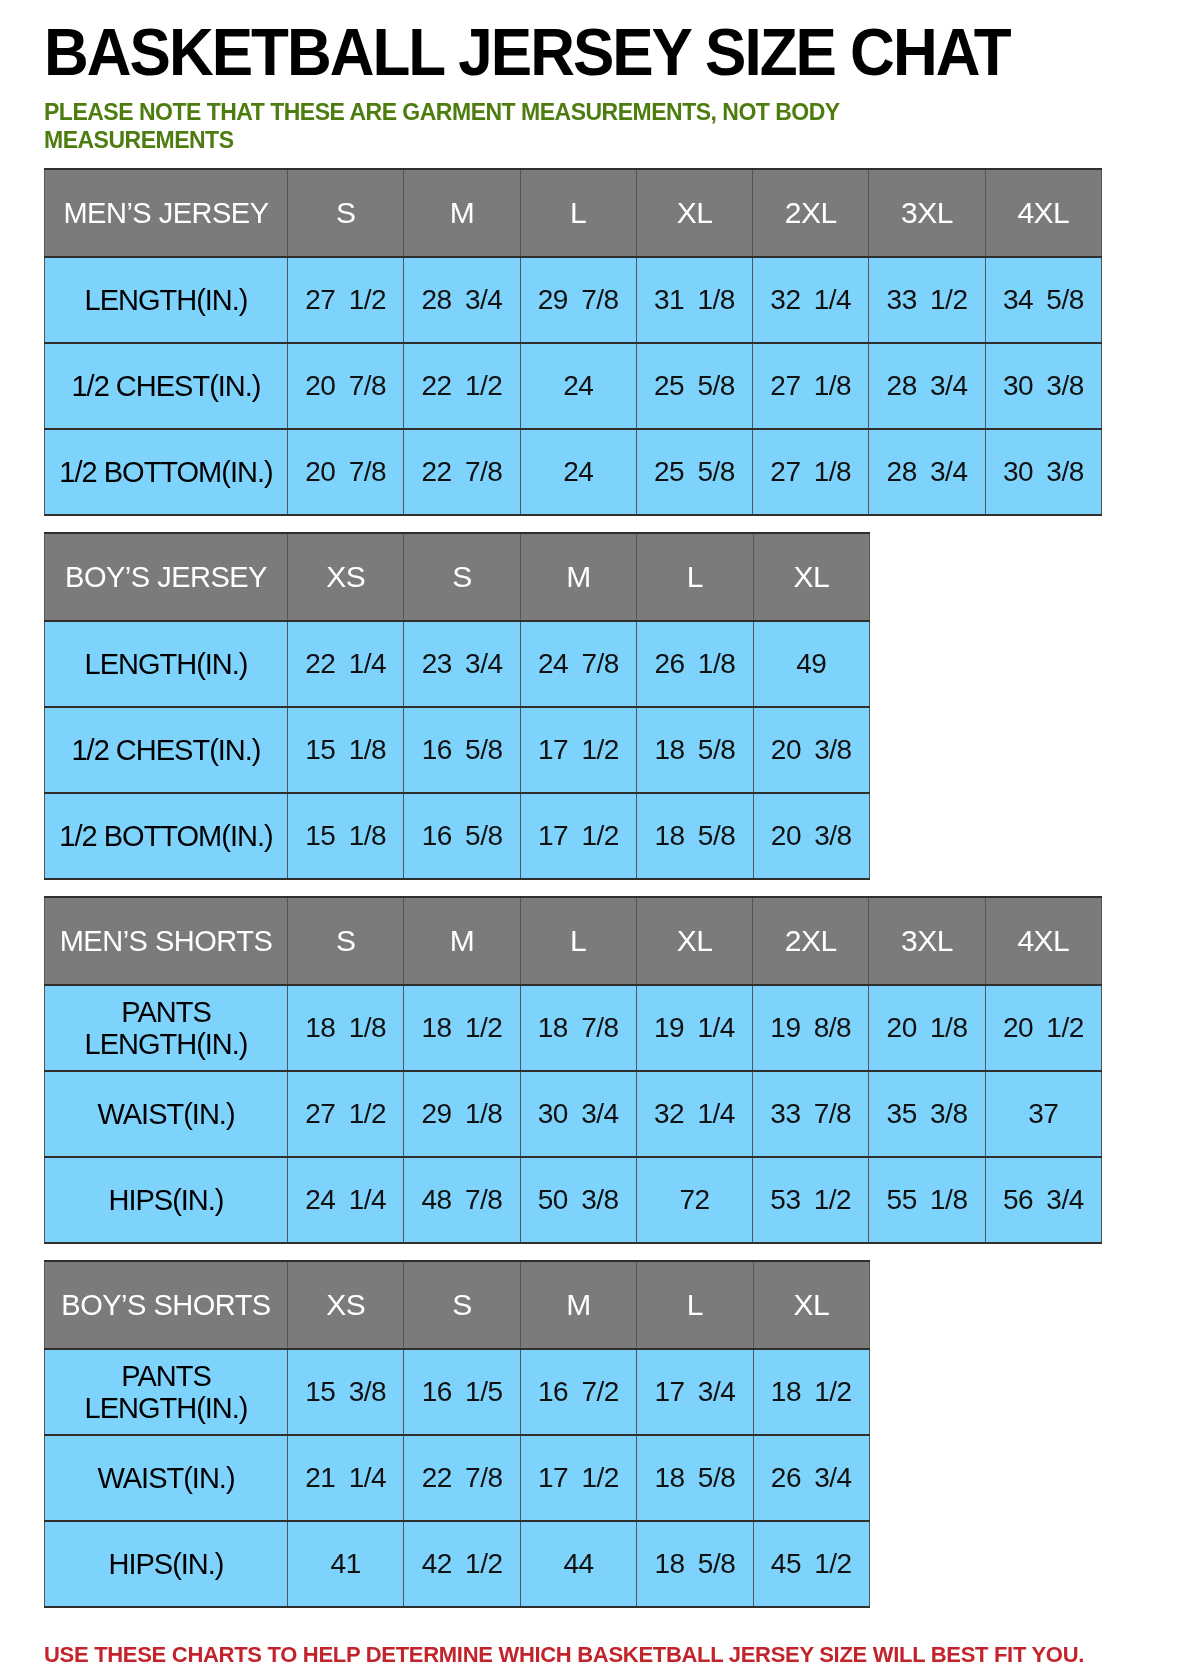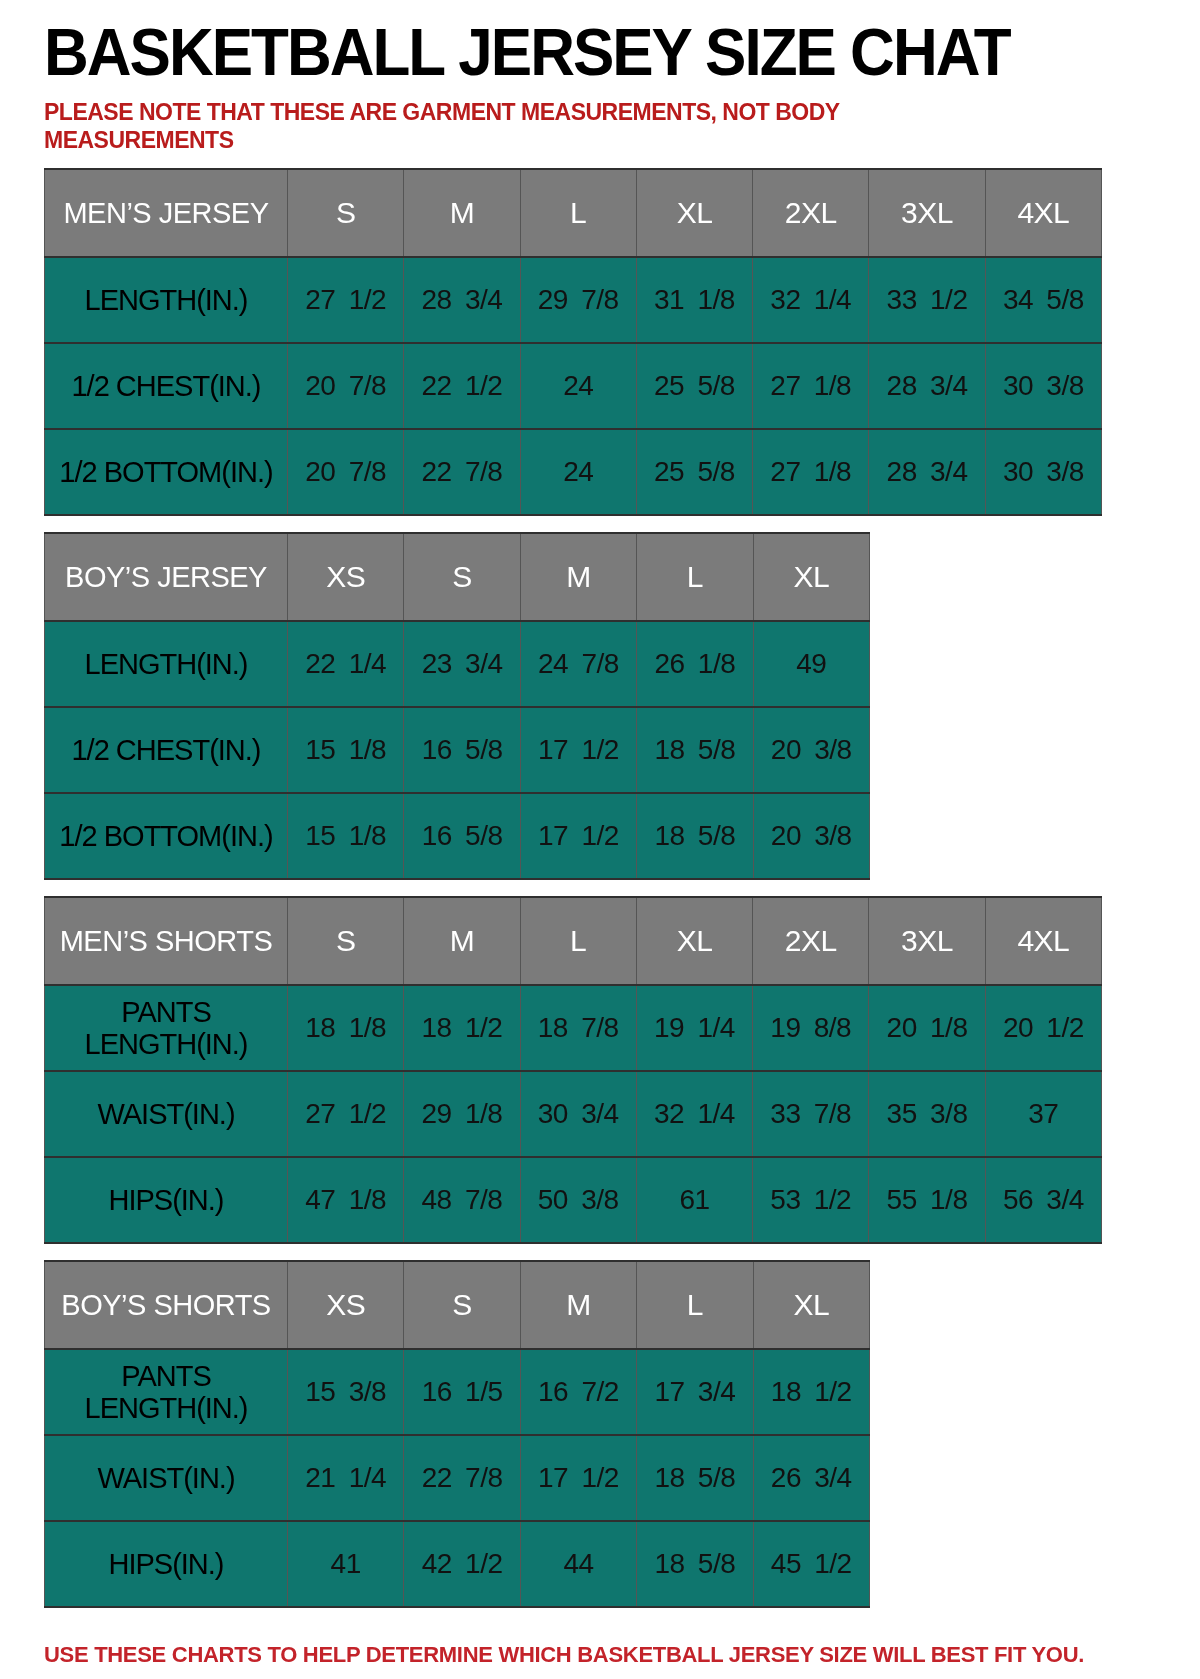--- a/index.html
+++ b/index.html
@@ -28,28 +28,28 @@
     transform-origin: left top;
     white-space: nowrap;
   }
   .note {
     margin-top: 14px;
     max-width: 800px;
     font-size: 23px;
     font-weight: 700;
     letter-spacing: -0.5px;
     line-height: 1.22;
-    color: #b91c1c;
+    color: #4d7c0f;
     margin-bottom: 14px;
   }
   table.size-table {
     border-collapse: collapse;
     table-layout: fixed;
     margin-bottom: 16px;
-    background: #0f766e;
+    background: #7dd3fc;
   }
   table.size-table.wide { width: 1058px; }
   table.size-table.narrow { width: 826px; }
   col.label-col { width: 243px; }
   table.size-table th,
   table.size-table td {
     border-left: 1px solid #555555;
     border-right: 1px solid #555555;
     border-top: 2px solid #2f2f2f;
     border-bottom: 2px solid #2f2f2f;
@@ -242,24 +242,24 @@
             <td class="size-value">27 1/2</td>
             <td class="size-value">29 1/8</td>
             <td class="size-value">30 3/4</td>
             <td class="size-value">32 1/4</td>
             <td class="size-value">33 7/8</td>
             <td class="size-value">35 3/8</td>
             <td class="size-value">37</td>
           </tr>
           <tr>
             <td class="row-label">HIPS(IN.)</td>
-            <td class="size-value">47 1/8</td>
+            <td class="size-value">24 1/4</td>
             <td class="size-value">48 7/8</td>
             <td class="size-value">50 3/8</td>
-            <td class="size-value">61</td>
+            <td class="size-value">72</td>
             <td class="size-value">53 1/2</td>
             <td class="size-value">55 1/8</td>
             <td class="size-value">56 3/4</td>
           </tr>
         </tbody>
       </table>
       <table class="size-table narrow">
         <colgroup>
           <col class="label-col">
           <col>

